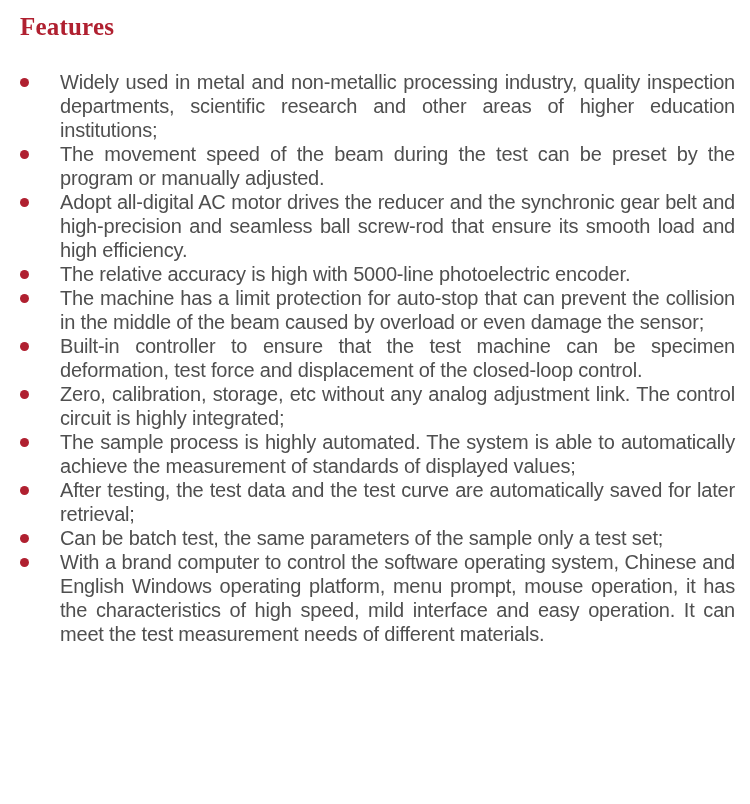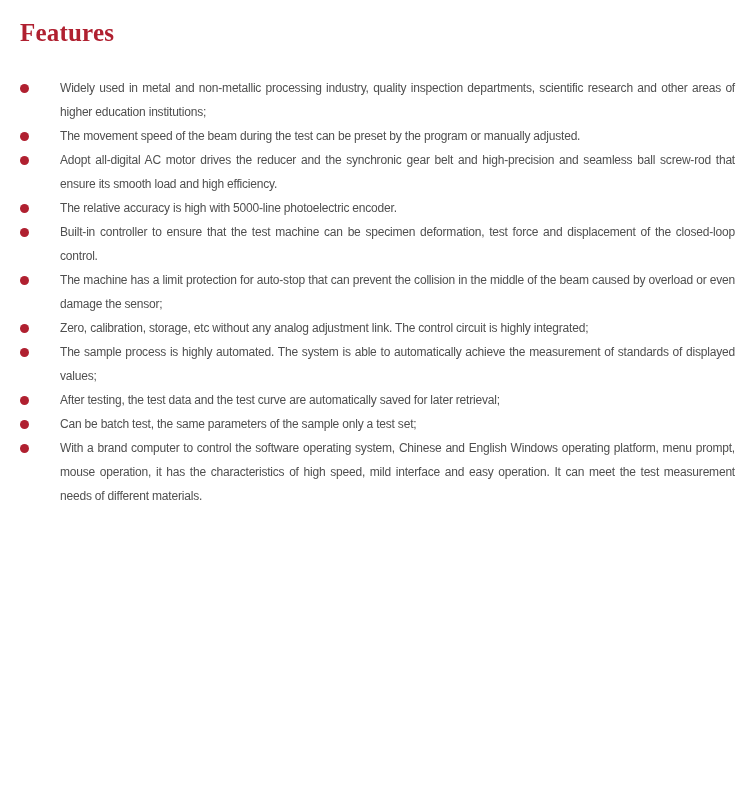--- a/index.html
+++ b/index.html
@@ -10,21 +10,21 @@
   }
   body {
     width: 750px;
     height: 804px;
     overflow: hidden;
     font-family: "Liberation Sans", "DejaVu Sans", sans-serif;
   }
   .page {
     width: 750px;
     height: 804px;
-    padding: 18px 15px 0 20px;
+    padding: 12px 15px 0 20px;
   }
   .features-heading {
     margin: 0;
     font-family: "Liberation Serif", "DejaVu Serif", serif;
     font-weight: bold;
     font-size: 25px;
     line-height: 30px;
     color: #b02030;
     letter-spacing: 0.2px;
   }
@@ -42,21 +42,21 @@
     flex: 0 0 auto;
     width: 9px;
     height: 9px;
     border-radius: 50%;
     background: #b02030;
     margin-top: 8px;
   }
   .feature-text {
     flex: 1 1 auto;
     margin-left: 31px;
-    font-size: 12px;
+    font-size: 20px;
     line-height: 24px;
     color: #4f4f4f;
     letter-spacing: -0.2px;
     text-align: justify;
     text-justify: inter-word;
   }
 </style>
 </head>
 <body>
 
@@ -75,25 +75,25 @@
     <li class="feature-item">
       <span class="bullet"></span>
       <span class="feature-text">Adopt all-digital AC motor drives the reducer and the synchronic gear belt and high-precision and seamless ball screw-rod that ensure its smooth load and high  efficiency.</span>
     </li>
     <li class="feature-item">
       <span class="bullet"></span>
       <span class="feature-text">The relative accuracy is high with 5000-line photoelectric encoder.</span>
     </li>
     <li class="feature-item">
       <span class="bullet"></span>
-      <span class="feature-text">Built-in controller to ensure that the test machine can be specimen deformation, test force and displacement of the closed-loop control.</span>
+      <span class="feature-text">The machine has a limit protection for auto-stop that can prevent the collision in the middle of the beam caused by overload or even damage the sensor;</span>
     </li>
     <li class="feature-item">
       <span class="bullet"></span>
-      <span class="feature-text">The machine has a limit protection for auto-stop that can prevent the collision in the middle of the beam caused by overload or even damage the sensor;</span>
+      <span class="feature-text">Built-in controller to ensure that the test machine can be specimen deformation, test force and displacement of the closed-loop control.</span>
     </li>
     <li class="feature-item">
       <span class="bullet"></span>
       <span class="feature-text">Zero, calibration, storage, etc without any analog adjustment link. The control circuit is highly integrated;</span>
     </li>
     <li class="feature-item">
       <span class="bullet"></span>
       <span class="feature-text">The sample process is highly automated. The system is able to automatically achieve the measurement of standards of displayed values;</span>
     </li>
     <li class="feature-item">

